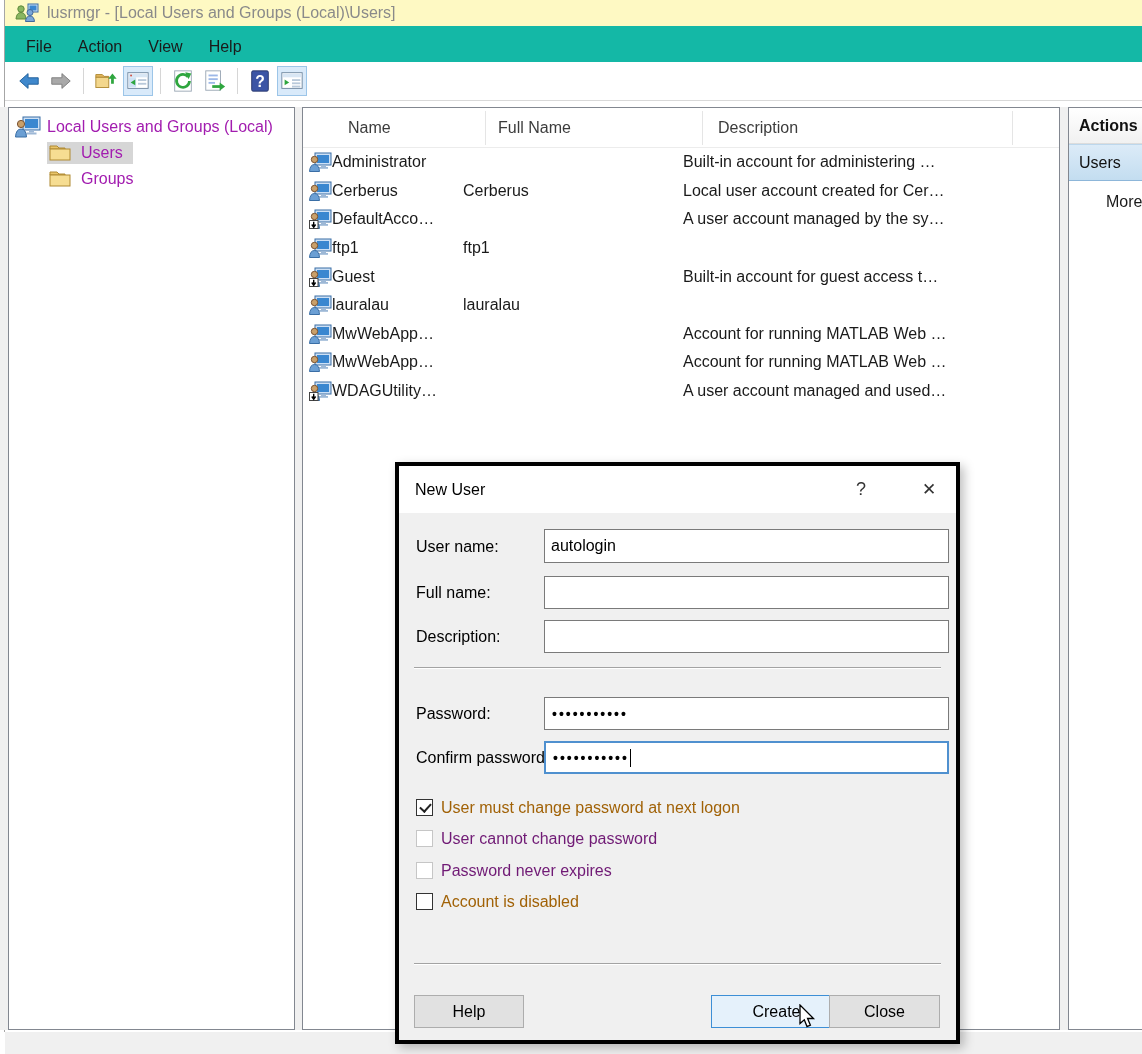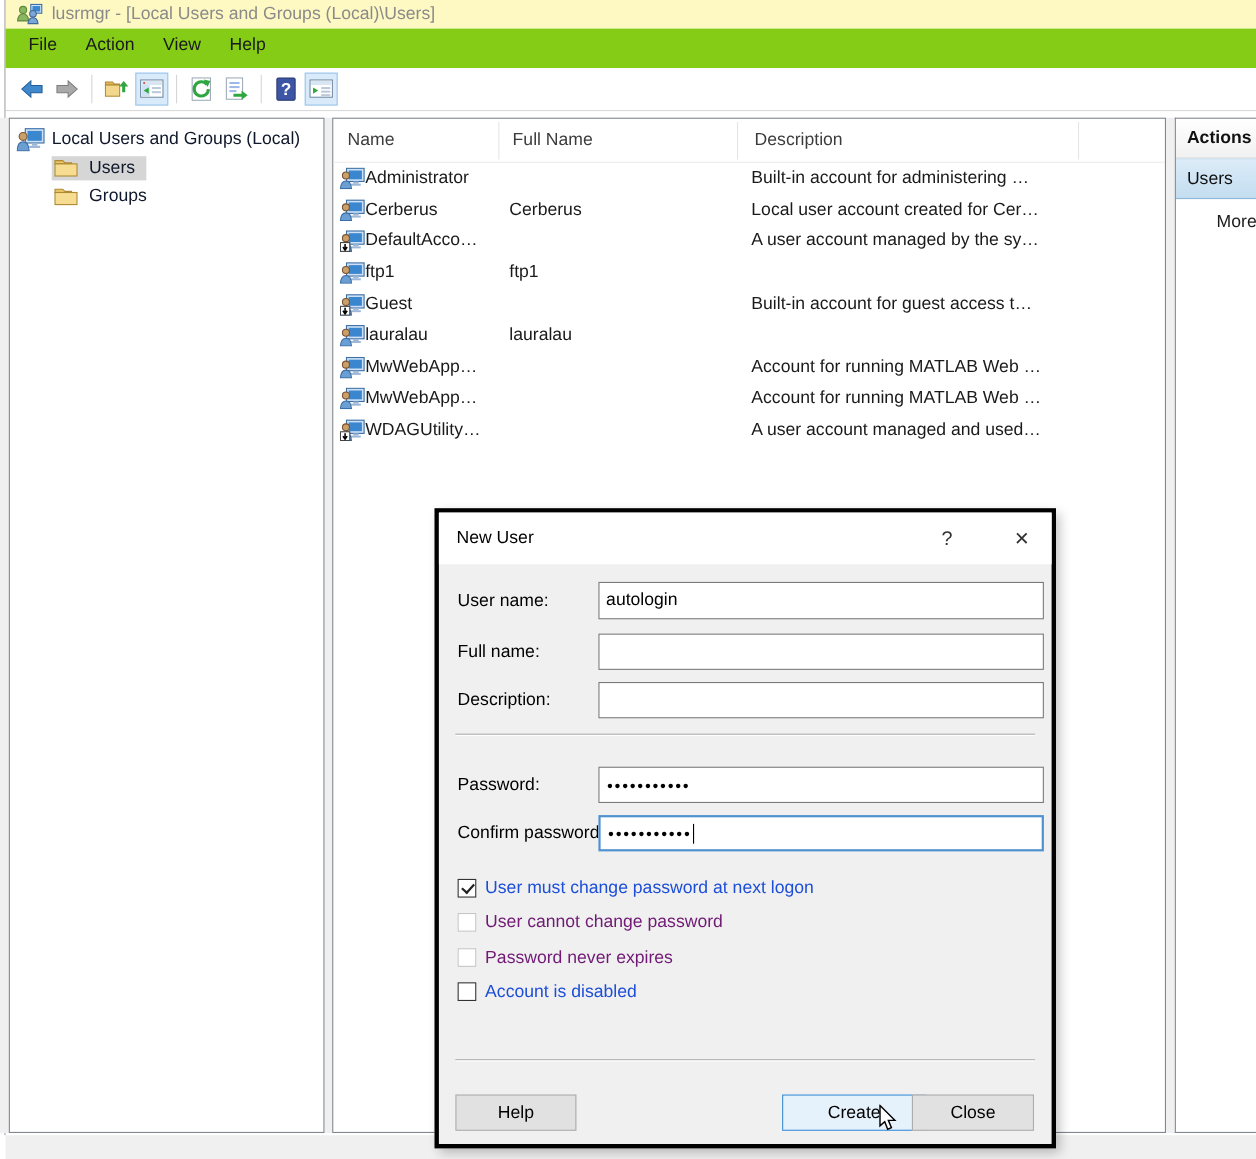--- a/index.html
+++ b/index.html
@@ -5,45 +5,45 @@
   * { box-sizing: border-box; margin: 0; padding: 0; }
   html,body { width:1142px; height:1054px; overflow:hidden; }
   body { font-family:"Liberation Sans", sans-serif; background:#f0f0f0; position:relative; }
   #stage { position:absolute; inset:0; background:#fff; }
 
   
   .left-frame { position:absolute; left:4px; top:0; width:1px; height:1032px; background:#a6a6a6; }
   .titlebar { position:absolute; left:5px; top:0; right:0; height:26px; background:#fef9c3; display:flex; align-items:center; }
   .titlebar .app-ico { margin-left:10px; width:24px; height:20px; }
   .titlebar .ttl { margin-left:8px; font-size:16px; color:#8a8a8a; white-space:nowrap; }
-  .menubar { position:absolute; left:5px; top:26px; right:0; height:36px; background:#84cc16; display:flex; align-items:flex-start; }
+  .menubar { position:absolute; left:5px; top:26px; right:0; height:36px; background:#14b8a6; display:flex; align-items:flex-end; }
   .menu-item { font-size:16px; color:#1a1a1a; padding:6px 13px; }
   .menu-item:first-child { margin-left:8px; }
   .toolbar { position:absolute; left:5px; top:62px; right:0; height:39px; background:#fff; display:flex; align-items:center; border-bottom:1px solid #d9d9d9; }
   .tbtn { width:30px; height:30px; margin:0 1px; display:flex; align-items:center; justify-content:center; border:1px solid transparent; }
   .tbtn.toggled { background:#d9eafa; border:1px solid #9cc5e8; }
   .tbtn:first-child { margin-left:9px; }
   .tsep { width:1px; height:26px; background:#d6d6d6; margin:0 6px; }
 
   
   .pane { position:absolute; top:107px; height:923px; background:#fff; border:1px solid #828790; }
   .tree-pane { left:8px; width:287px; }
   .list-pane { left:302px; width:758px; }
   .actions-pane { left:1068px; width:80px; border-right:none; overflow:hidden; }
 
-  .tree-row { display:flex; align-items:center; height:26px; font-size:16px; color:#0f172a; white-space:nowrap; }
+  .tree-row { display:flex; align-items:center; height:26px; font-size:16px; color:#a21caf; white-space:nowrap; }
   .tree-root { margin-top:6px; padding-left:6px; }
   .tree-root .lbl { margin-left:6px; }
   .tree-child { padding-left:40px; }
   .tree-child .lbl { margin-left:10px; }
   .tree-child.selected .sel { background:#d6d6d6; display:flex; align-items:center; padding:2px 10px 2px 2px; margin-left:-2px; }
 
   .list-header { display:flex; height:40px; align-items:center; font-size:16px; color:#3c3c3c; border-bottom:1px solid #ececec; }
   .list-header .hc { height:34px; display:flex; align-items:center; border-right:1px solid #e5e5e5; }
-  .hc.h-name { flex:0 0 151px; padding-left:13px; }
+  .hc.h-name { flex:0 0 151px; padding-left:13px;margin-left:32px; }
   .hc.h-full { flex:0 0 217px; padding-left:12px; }
   .hc.h-desc { flex:0 0 310px; padding-left:15px; }
   .urow { display:flex; align-items:center; height:28.6px; font-size:16px; color:#1a1a1a; white-space:nowrap; }
   .urow .ic { flex:0 0 26px; padding-left:6px; display:flex; align-items:center; }
   .urow .name { flex:0 0 119px; overflow:hidden; }
   .urow .full { flex:0 0 217px; padding-left:12px; overflow:hidden; }
   .urow .desc { flex:1 1 auto; padding-left:15px; overflow:hidden; }
 
   .actions-header { height:36px; line-height:36px; padding-left:10px; font-size:16px; font-weight:bold; color:#111;
     background:linear-gradient(#ffffff,#f1f1f1); border-bottom:1px solid #dcdcdc; white-space:nowrap; }
@@ -67,21 +67,21 @@
     display:flex; align-items:center; padding:0 7px; }
   .pw-box.focused { border:2px solid #4f90cf; }
   .pw-dots { font-size:14px; font-weight:bold; letter-spacing:2px; color:#000; line-height:1; }
   .caret { display:inline-block; width:1px; height:18px; background:#000; margin-left:1px; }
   .groove { position:absolute; left:15px; right:15px; height:2px; border-top:1px solid #a3a3a3; border-bottom:1px solid #fff; }
   .cb-row { position:absolute; left:17px; display:flex; align-items:center; height:17px; }
   .cb-box { width:17px; height:17px; background:#fff; border:1px solid #333; position:relative; flex:0 0 17px; }
   .cb-row.disabled .cb-box { border-color:#c6c6c6; }
   .cb-box.checked::after { content:""; position:absolute; left:3px; top:3px; width:9px; height:5px;
     border-left:2px solid #222; border-bottom:2px solid #222; transform:rotate(-48deg); }
-  .cb-lbl { margin-left:8px; font-size:16px; color:#1d4ed8; white-space:nowrap; }
+  .cb-lbl { margin-left:8px; font-size:16px; color:#a16207; white-space:nowrap; }
   .cb-row.disabled .cb-lbl { color:#701a75; }
   .dlg-btn { position:absolute; height:33px; width:110px; background:#e1e1e1; border:1px solid #adadad;
     font-family:"Liberation Sans",sans-serif; font-size:16px; color:#000; text-align:center; line-height:31px; }
   .dlg-btn.hovered { background:#e5f1fb; border:1px solid #3d8fd6; }
 
   .cursor { position:absolute; left:795px; top:1004px; width:24px; height:26px; z-index:50; }
 </style>
 </head>
 <body>
 

